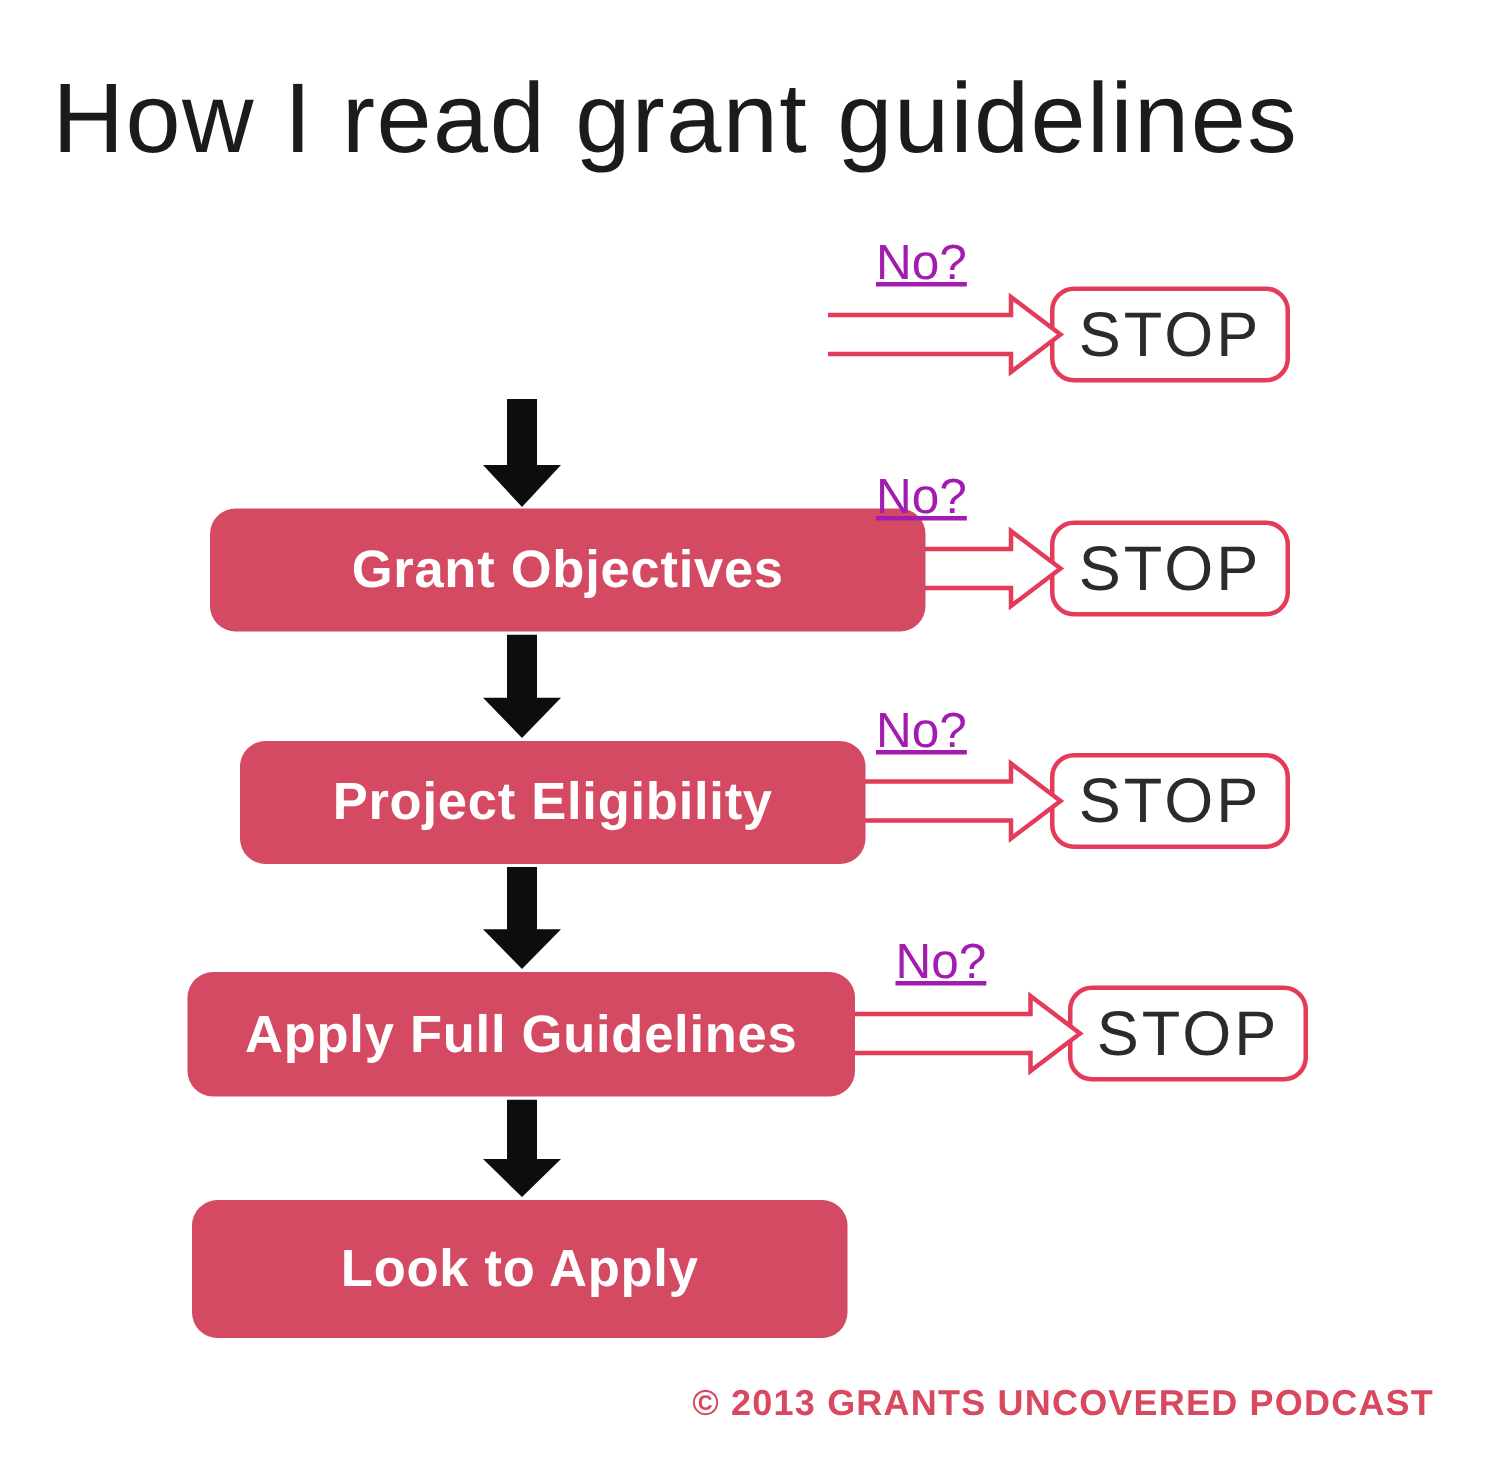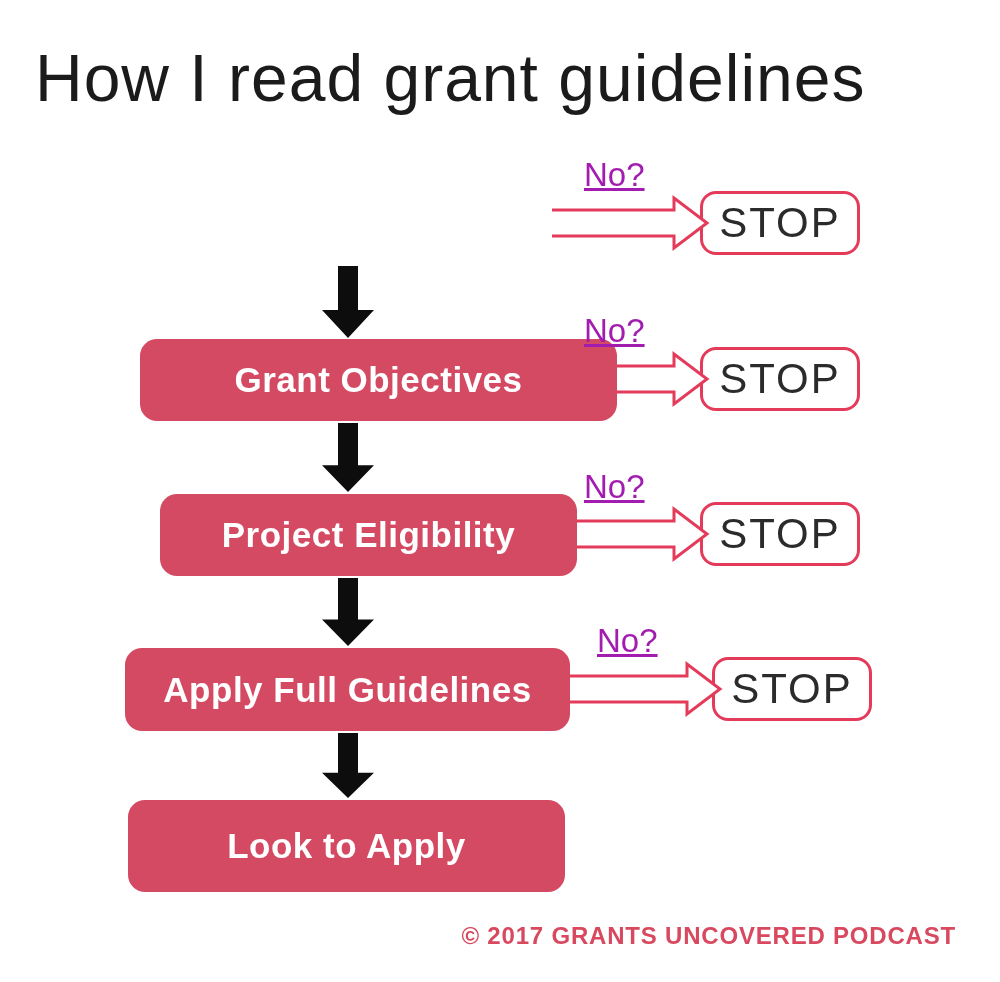--- a/index.html
+++ b/index.html
@@ -99,15 +99,15 @@
     <span class="stop-label">STOP</span>
   </div>
   <svg class="varrow" style="left:322px;top:733px;" width="52" height="65" viewBox="0 0 52 72" preserveAspectRatio="none">
     <polygon points="16,0 36,0 36,44 52,44 26,72 0,44 16,44" fill="#0d0d0d"></polygon>
   </svg>
 
   <div class="step-box" style="left:128px;top:800px;width:437px;height:92px;">
     <span class="step-label">Look to Apply</span>
   </div>
 
-  <div class="footer">© 2017 GRANTS UNCOVERED PODCAST</div>
+  <div class="footer">© 2013 GRANTS UNCOVERED PODCAST</div>
 
 </div>
 
 </body></html>

